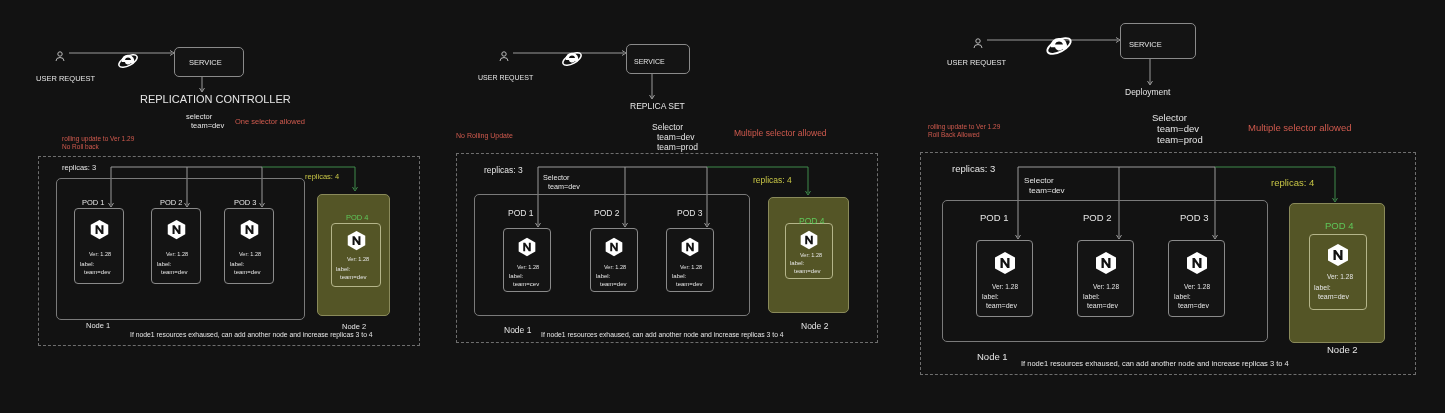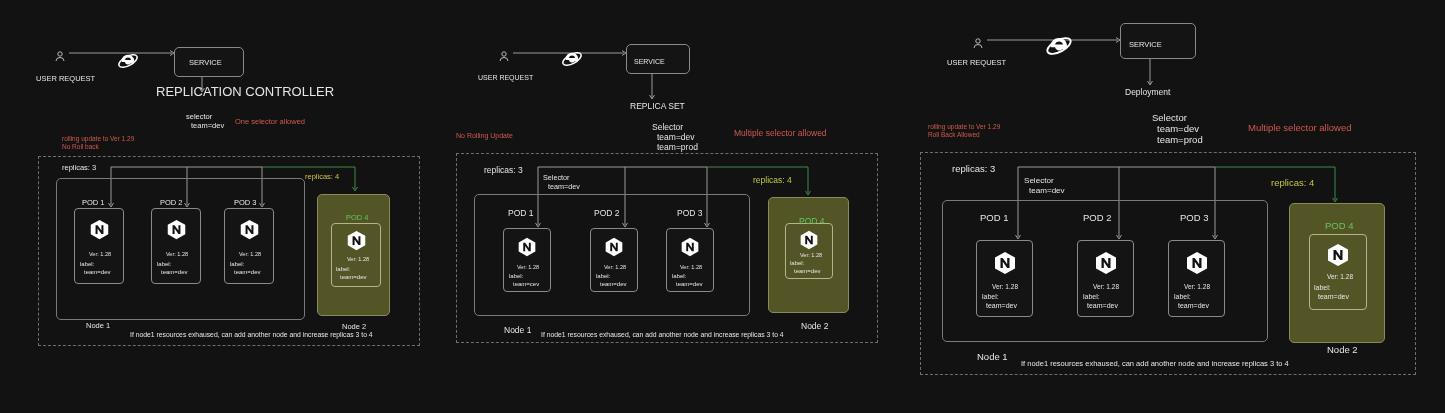--- a/index.html
+++ b/index.html
@@ -62,21 +62,21 @@
     <path d="M1212.5,235 L1215,239 L1217.5,235" fill="none" stroke="#9a9a9a" stroke-width="1"></path>
     <line x1="1215" y1="167" x2="1335" y2="167" stroke="#3f8a4a" stroke-width="1"></line>
     <line x1="1335" y1="167" x2="1335" y2="200" stroke="#3f8a4a" stroke-width="1"></line>
     <path d="M1332.5,198 L1335,202 L1337.5,198" fill="none" stroke="#3f8a4a" stroke-width="1"></path>
   </svg>
 <div id="root">
     <div style="position: absolute; left: 0px; top: 0px;">
       <div class="abs " style="left: 36px; top: 74px; font-size: 7.5px; line-height: 9px;">USER REQUEST</div>
       <div class="box svc" style="left: 174px; top: 47px; width: 70px; height: 30px;"></div>
       <div class="abs " style="left: 189px; top: 58px; font-size: 7.5px; line-height: 9px;">SERVICE</div>
-      <div class="abs " style="left: 140px; top: 87px; font-size: 13px; line-height: 10.8px; margin-left: 16px;">REPLICATION CONTROLLER</div>
+      <div class="abs " style="left: 140px; top: 94px; font-size: 11px; line-height: 10.8px;">REPLICATION CONTROLLER</div>
       <div class="abs " style="left: 186px; top: 112px; font-size: 7.5px; line-height: 9px;">selector</div>
       <div class="abs " style="left: 191px; top: 120.625px; font-size: 7.5px; line-height: 9px;">team=dev</div>
       <div class="abs red" style="left: 235px; top: 117px; font-size: 7.5px; line-height: 9px;">One selector allowed</div>
       <div class="abs red" style="left: 62px; top: 135px; font-size: 6.5px; line-height: 7.8px;">rolling update to Ver 1.29</div>
       <div class="abs red" style="left: 62px; top: 143px; font-size: 6.5px; line-height: 7.8px;">No Roll back</div>
       <div class="frame" style="left: 38px; top: 156px; width: 382px; height: 190px;"></div>
       <div class="abs " style="left: 62px; top: 163px; font-size: 7.5px; line-height: 9px;">replicas: 3</div>
       <div class="abs yellow" style="left: 305px; top: 172px; font-size: 7.5px; line-height: 9px;">replicas: 4</div>
       <div class="node1" style="left: 56px; top: 178px; width: 249px; height: 142px;"></div>
       <div class="node2" style="left: 317px; top: 194px; width: 73px; height: 122px;"></div>

